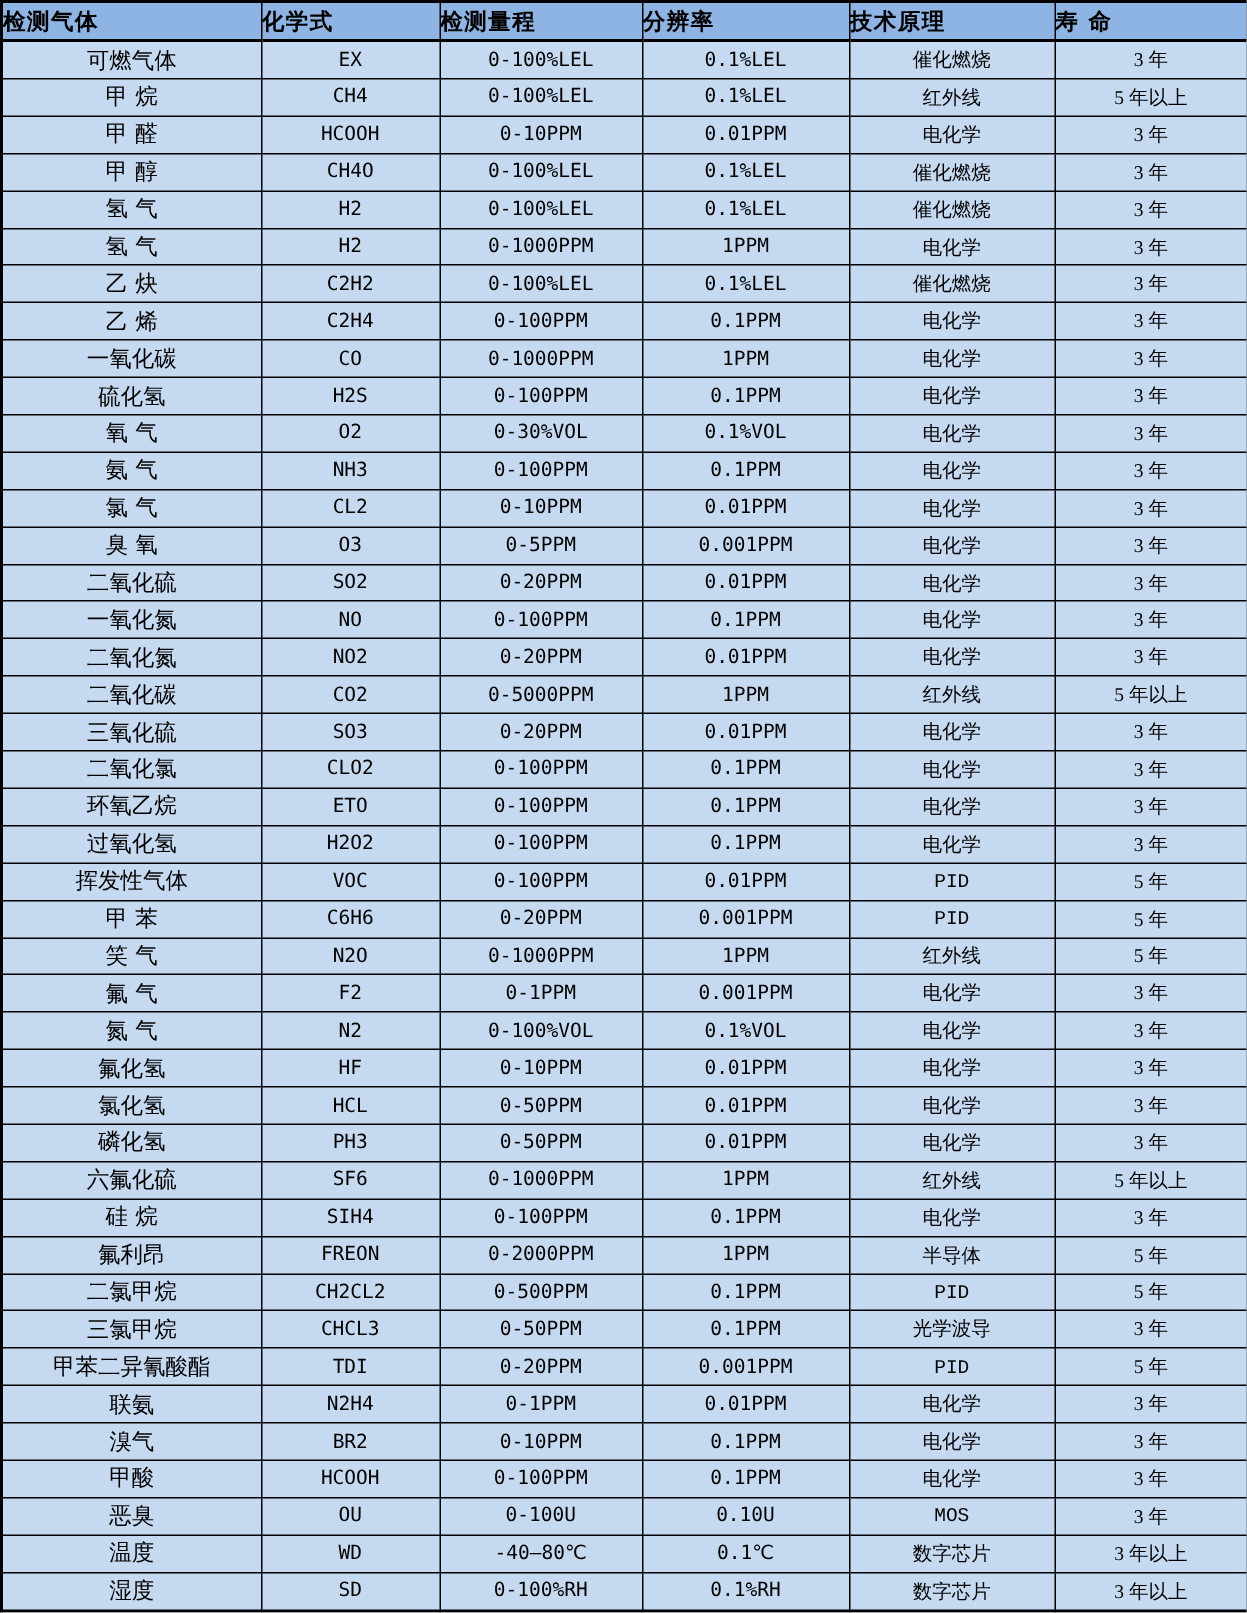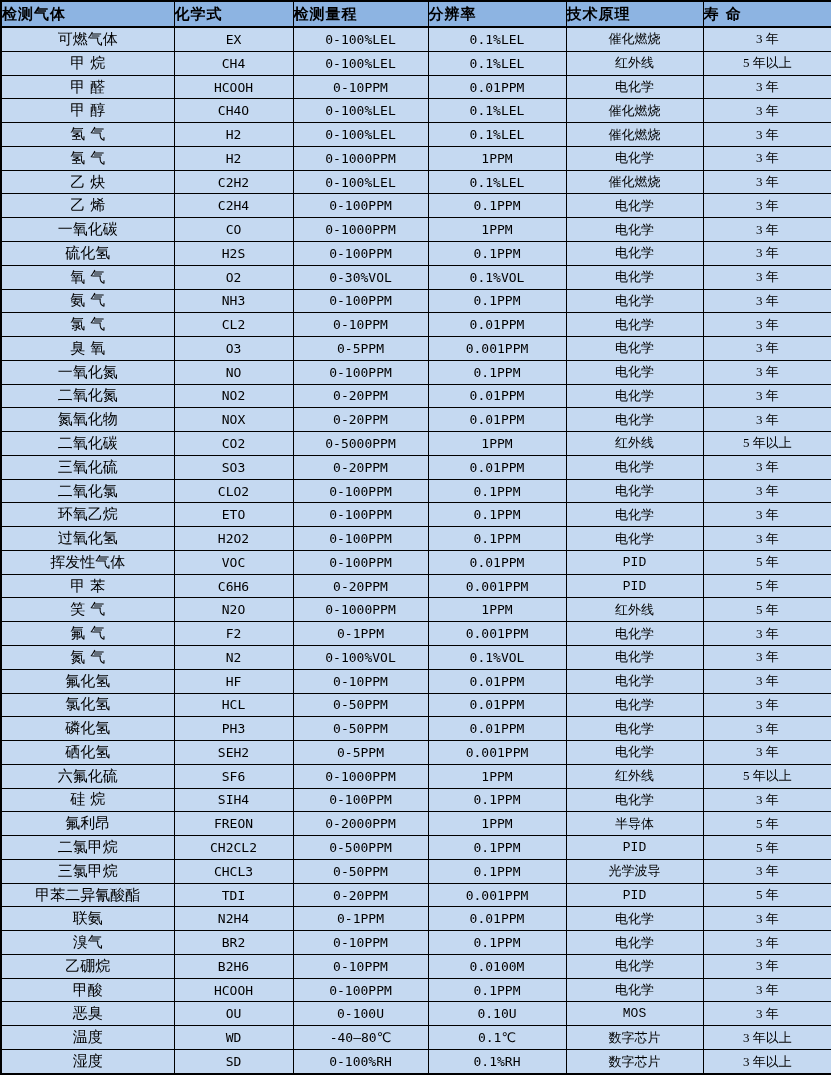--- a/index.html
+++ b/index.html
@@ -182,38 +182,38 @@
       </tr>
       <tr>
         <td>臭 氧</td>
         <td>O3</td>
         <td>0-5PPM</td>
         <td>0.001PPM</td>
         <td>电化学</td>
         <td>3 年</td>
       </tr>
       <tr>
+        <td>二氧化硫</td>
+        <td>SO2</td>
+        <td>0-20PPM</td>
+        <td>0.01PPM</td>
+        <td>电化学</td>
+        <td>3 年</td>
+      </tr>
+      <tr>
         <td>一氧化氮</td>
         <td>NO</td>
         <td>0-100PPM</td>
         <td>0.1PPM</td>
         <td>电化学</td>
         <td>3 年</td>
       </tr>
       <tr>
         <td>二氧化氮</td>
         <td>NO2</td>
-        <td>0-20PPM</td>
-        <td>0.01PPM</td>
-        <td>电化学</td>
-        <td>3 年</td>
-      </tr>
-      <tr>
-        <td>氮氧化物</td>
-        <td>NOX</td>
         <td>0-20PPM</td>
         <td>0.01PPM</td>
         <td>电化学</td>
         <td>3 年</td>
       </tr>
       <tr>
         <td>二氧化碳</td>
         <td>CO2</td>
         <td>0-5000PPM</td>
         <td>1PPM</td>
@@ -310,28 +310,20 @@
       </tr>
       <tr>
         <td>磷化氢</td>
         <td>PH3</td>
         <td>0-50PPM</td>
         <td>0.01PPM</td>
         <td>电化学</td>
         <td>3 年</td>
       </tr>
       <tr>
-        <td>硒化氢</td>
-        <td>SEH2</td>
-        <td>0-5PPM</td>
-        <td>0.001PPM</td>
-        <td>电化学</td>
-        <td>3 年</td>
-      </tr>
-      <tr>
         <td>六氟化硫</td>
         <td>SF6</td>
         <td>0-1000PPM</td>
         <td>1PPM</td>
         <td>红外线</td>
         <td>5 年以上</td>
       </tr>
       <tr>
         <td>硅 烷</td>
         <td>SIH4</td>
@@ -378,28 +370,20 @@
         <td>0-1PPM</td>
         <td>0.01PPM</td>
         <td>电化学</td>
         <td>3 年</td>
       </tr>
       <tr>
         <td>溴气</td>
         <td>BR2</td>
         <td>0-10PPM</td>
         <td>0.1PPM</td>
-        <td>电化学</td>
-        <td>3 年</td>
-      </tr>
-      <tr>
-        <td>乙硼烷</td>
-        <td>B2H6</td>
-        <td>0-10PPM</td>
-        <td>0.0100M</td>
         <td>电化学</td>
         <td>3 年</td>
       </tr>
       <tr>
         <td>甲酸</td>
         <td>HCOOH</td>
         <td>0-100PPM</td>
         <td>0.1PPM</td>
         <td>电化学</td>
         <td>3 年</td>

